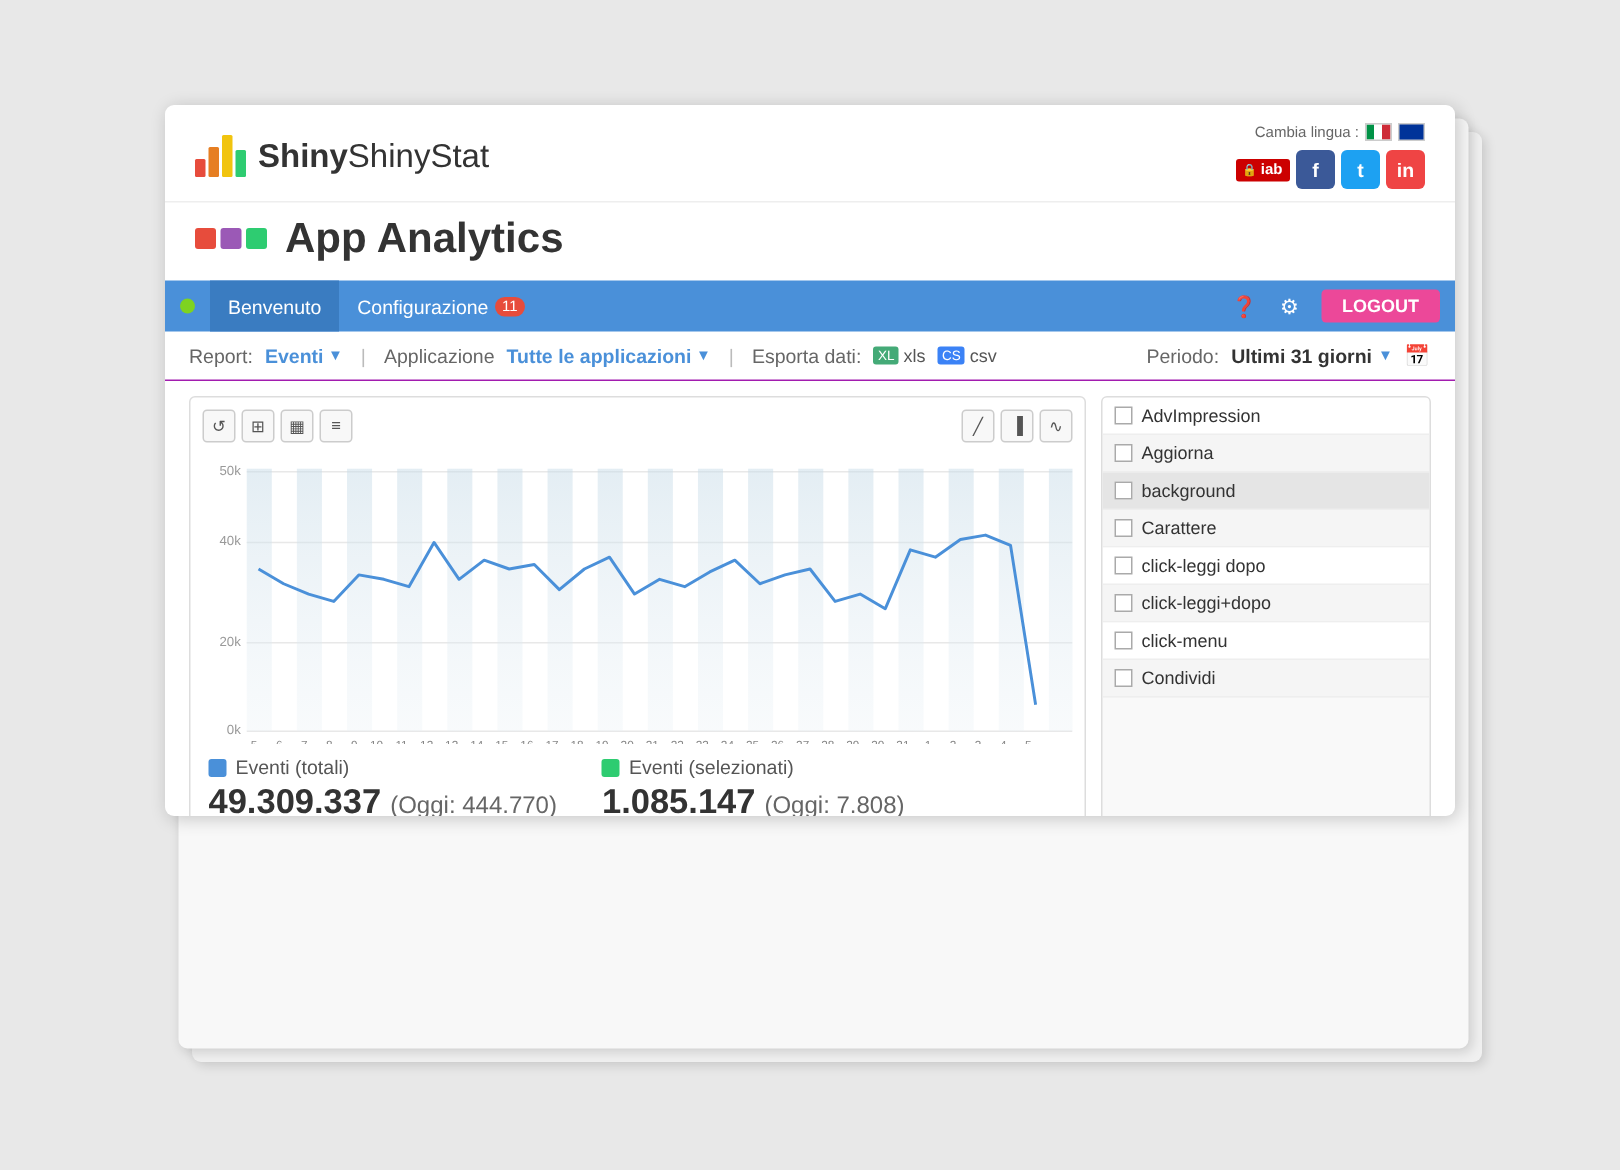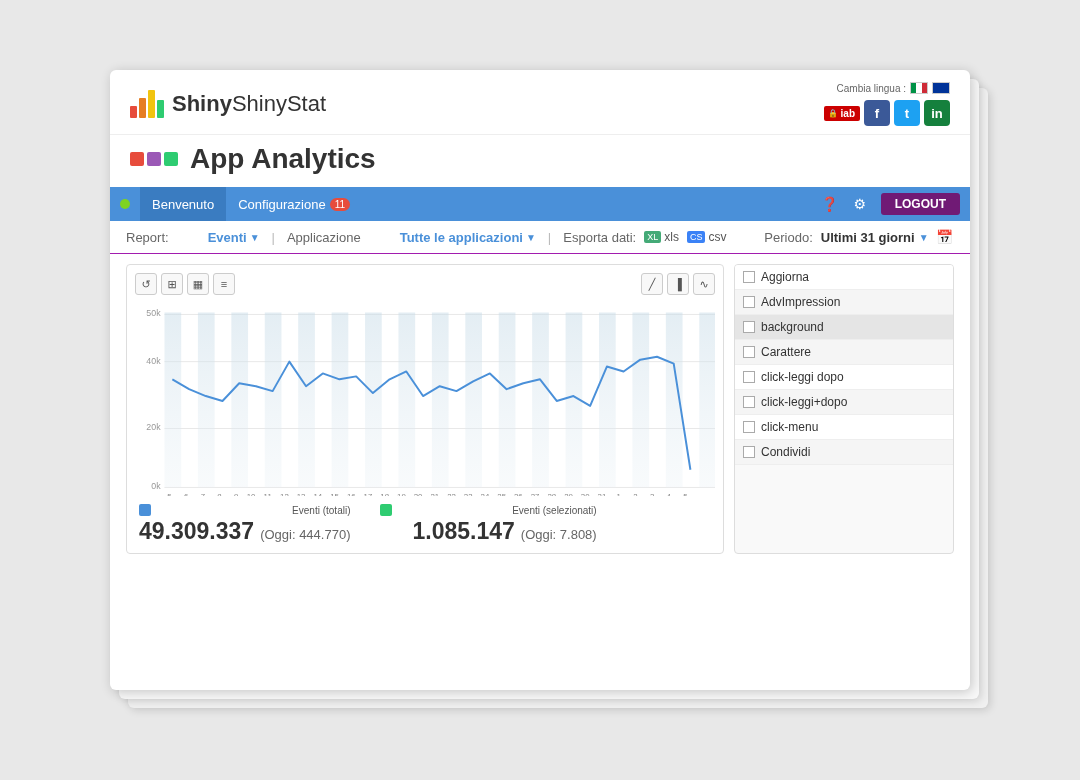--- a/index.html
+++ b/index.html
@@ -38,21 +38,21 @@
       height: 620px;
       background: #f8f8f8;
       border-radius: 6px;
       box-shadow: 2px 2px 8px rgba(0,0,0,0.15);
     }
     .paper-main {
       position: absolute;
       top: 0;
       left: 0;
       width: 860px;
-      height: 620px;
+      height: 474px;
       background: #fff;
       border-radius: 6px;
       box-shadow: 2px 2px 12px rgba(0,0,0,0.2);
       overflow: hidden;
     }
 
     
     .header {
       padding: 12px 20px 8px 20px;
       display: flex;
@@ -124,21 +124,21 @@
       border-radius: 4px;
       display: flex;
       align-items: center;
       justify-content: center;
       font-size: 13px;
       color: #fff;
       font-weight: bold;
     }
     .fb { background: #3b5998; }
     .tw { background: #1da1f2; }
-    .li { background: #15803d; }
+    .li { background: #ef4444; }
 
     
     .app-title-bar {
       padding: 8px 20px 12px 20px;
       display: flex;
       align-items: center;
       gap: 12px;
     }
     .app-icon {
       display: flex;
@@ -196,21 +196,21 @@
       height: 30px;
       display: flex;
       align-items: center;
       justify-content: center;
       color: #fff;
       font-size: 14px;
       cursor: pointer;
       border-radius: 3px;
     }
     .nav-logout {
-      background: #701a75;
+      background: #ec4899;
       color: #fff;
       font-size: 12px;
       font-weight: bold;
       padding: 4px 14px;
       border-radius: 3px;
       cursor: pointer;
       margin-left: 6px;
     }
 
     
@@ -224,21 +224,20 @@
       color: #444;
     }
     .toolbar-label { color: #666; }
     .toolbar-select {
       display: flex;
       align-items: center;
       gap: 3px;
       cursor: pointer;
       color: #4a90d9;
       font-weight: bold;
-      margin-left: 31px;
     }
     .toolbar-arrow {
       font-size: 10px;
       color: #4a90d9;
     }
     .toolbar-sep { color: #bbb; margin: 0 4px; }
     .export-btn {
       display: flex;
       align-items: center;
       gap: 3px;
@@ -335,36 +334,35 @@
     }
     .legend-item {
       display: flex;
       flex-direction: column;
       gap: 2px;
     }
     .legend-label-row {
       display: flex;
       align-items: center;
       gap: 6px;
-      font-size: 10px;
+      font-size: 13px;
       color: #555;
-      justify-content: space-between;
     }
     .legend-dot {
       width: 12px;
       height: 12px;
       border-radius: 2px;
     }
     .legend-value {
       font-size: 23px;
       font-weight: bold;
       color: #333;
     }
     .legend-today {
-      font-size: 13px;
+      font-size: 16px;
       color: #666;
     }
 
     
     .events-panel {
       width: 220px;
       border: 1px solid #ddd;
       border-radius: 4px;
       overflow: hidden;
       background: #f9f9f9;
@@ -619,38 +617,38 @@
             <div style="display:flex;align-items:baseline;gap:6px;">
               <span class="legend-value">49.309.337</span>
               <span class="legend-today">(Oggi: 444.770)</span>
             </div>
           </div>
           <div class="legend-item">
             <div class="legend-label-row">
               <div class="legend-dot" style="background:#2ecc71;"></div>
               <span>Eventi (selezionati)</span>
             </div>
-            <div style="display:flex;align-items:baseline;gap:6px;margin-left:32px;">
+            <div style="display:flex;align-items:baseline;gap:6px;">
               <span class="legend-value">1.085.147</span>
               <span class="legend-today">(Oggi: 7.808)</span>
             </div>
           </div>
         </div>
       </div>
 
       <div class="events-panel">
         <div class="events-list" id="events-list-container">
 
         <div class="event-item">
               <div class="event-checkbox"></div>
+              <span>AdvImpression</span>
+            </div>
+            <div class="event-item">
+              <div class="event-checkbox"></div>
               <span>Aggiorna</span>
-            </div>
-            <div class="event-item">
-              <div class="event-checkbox"></div>
-              <span>AdvImpression</span>
             </div>
             <div class="event-item highlighted">
               <div class="event-checkbox"></div>
               <span>background</span>
             </div>
             <div class="event-item">
               <div class="event-checkbox"></div>
               <span>Carattere</span>
             </div>
             <div class="event-item">

